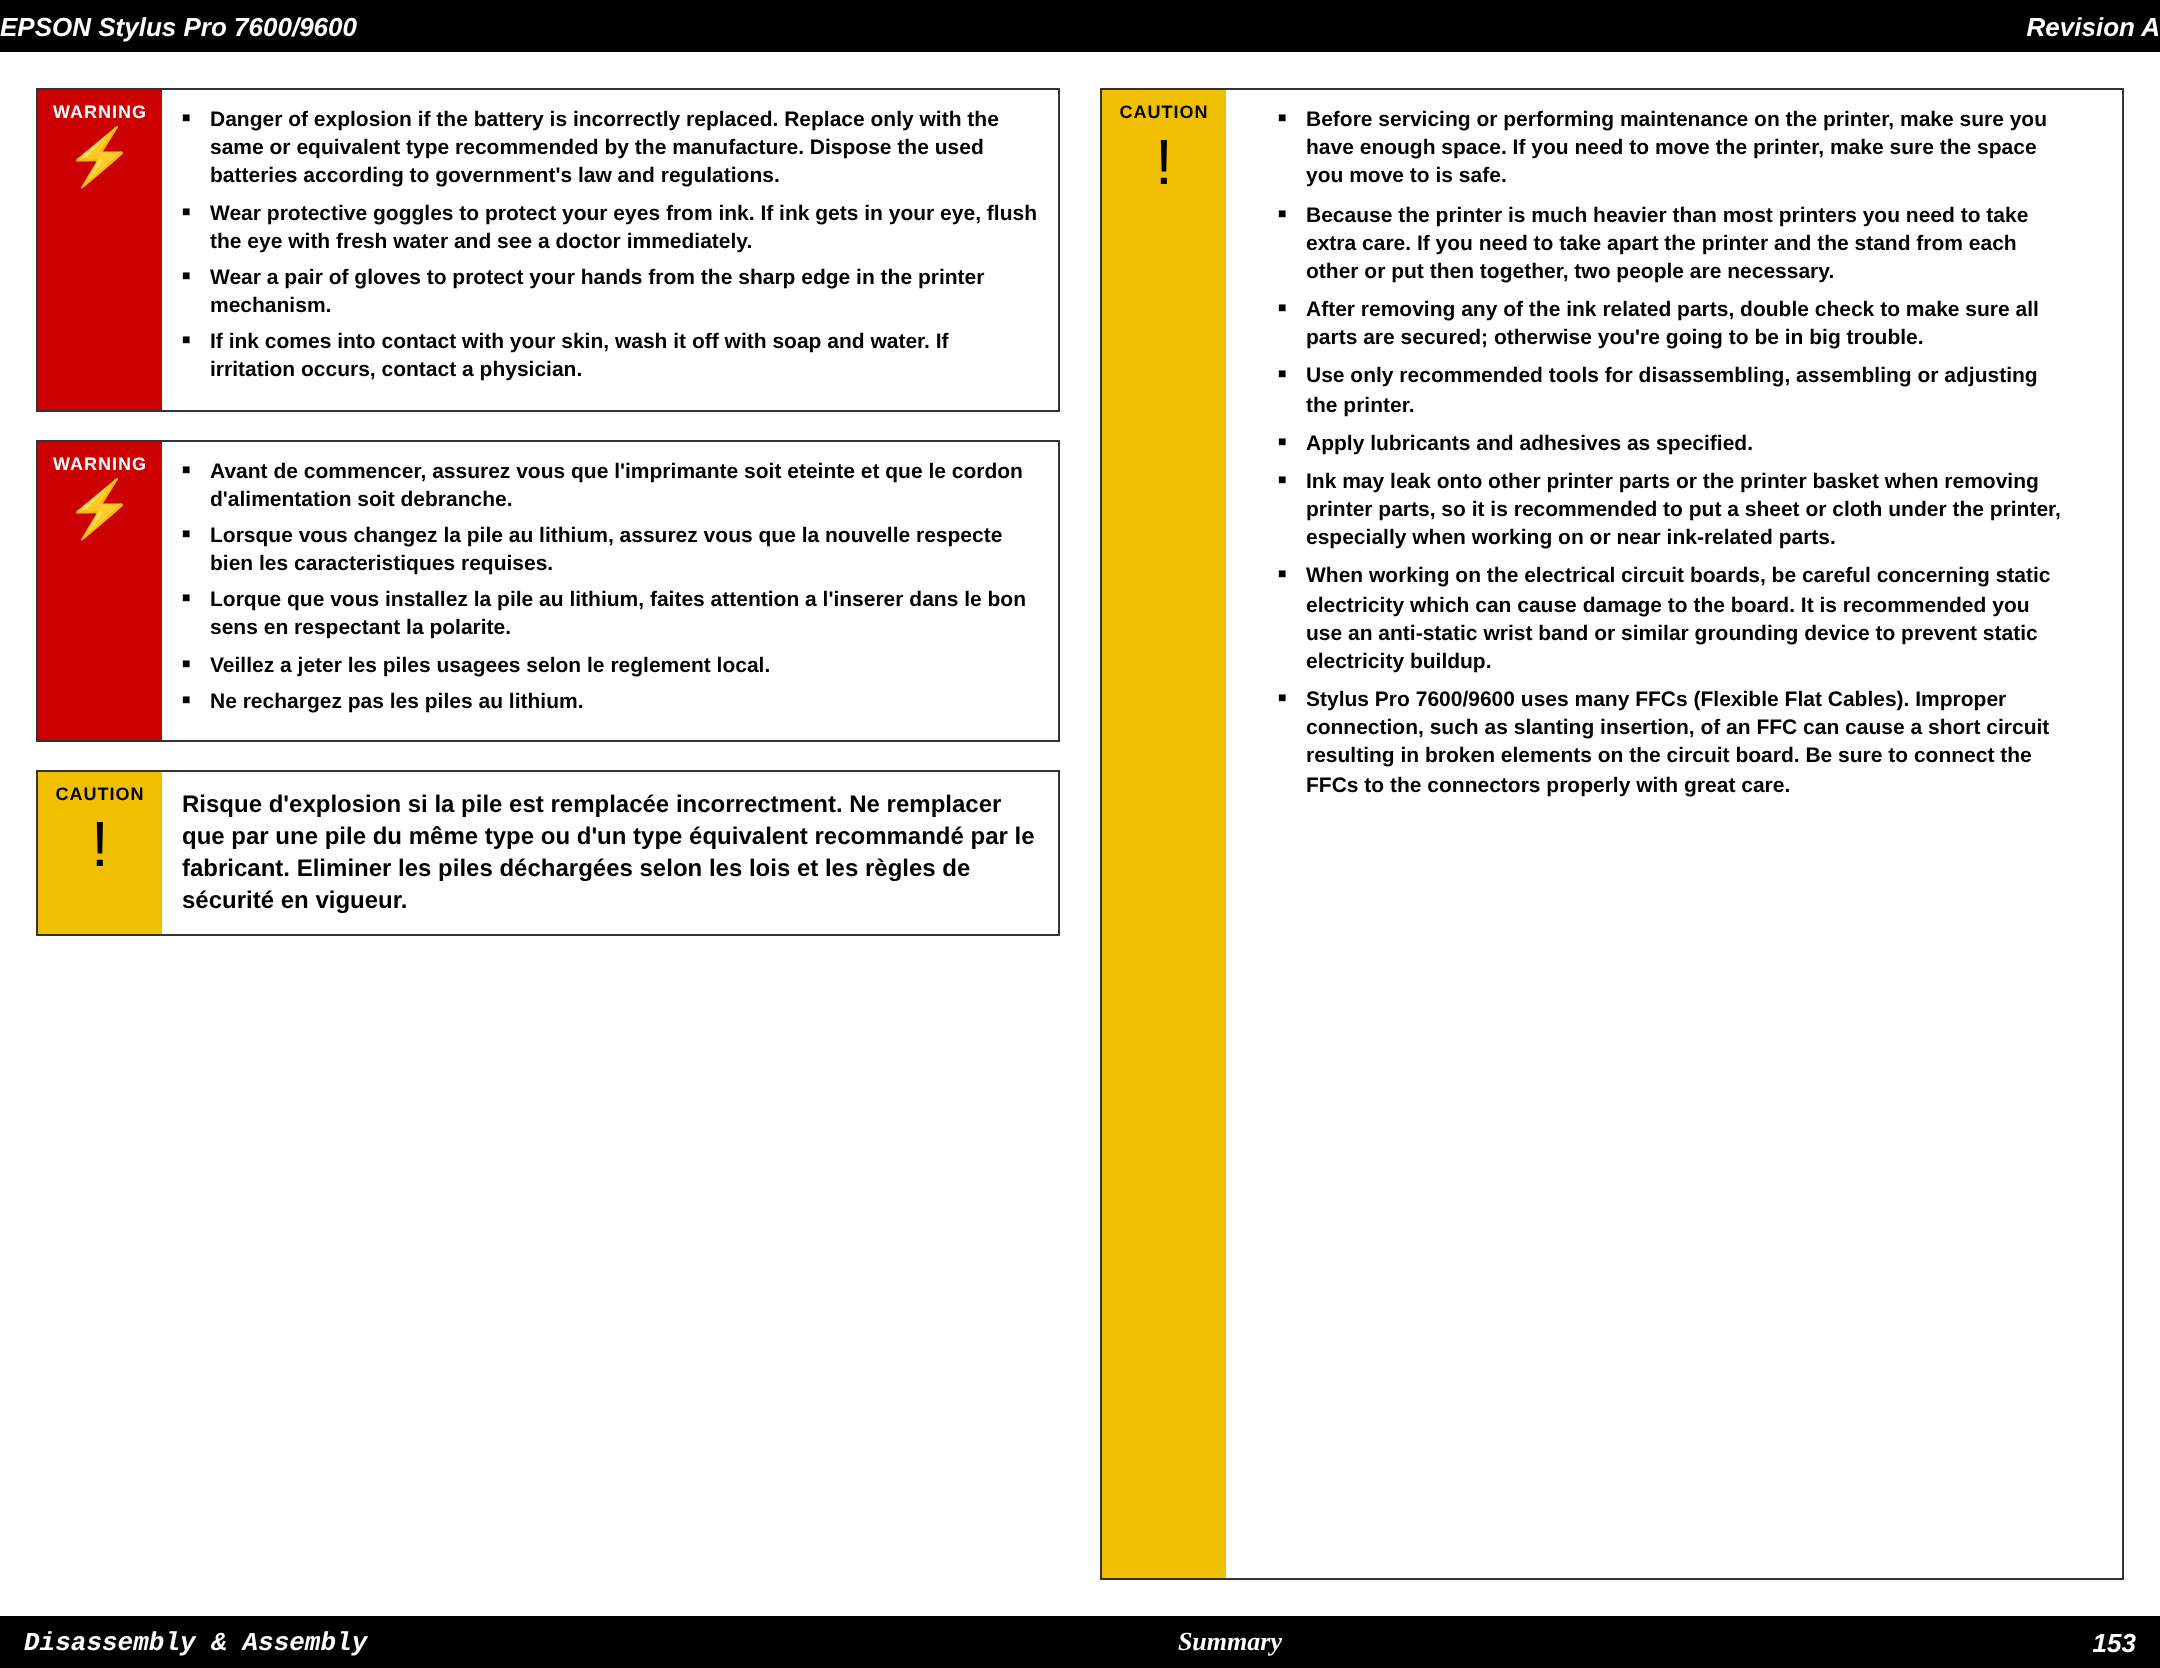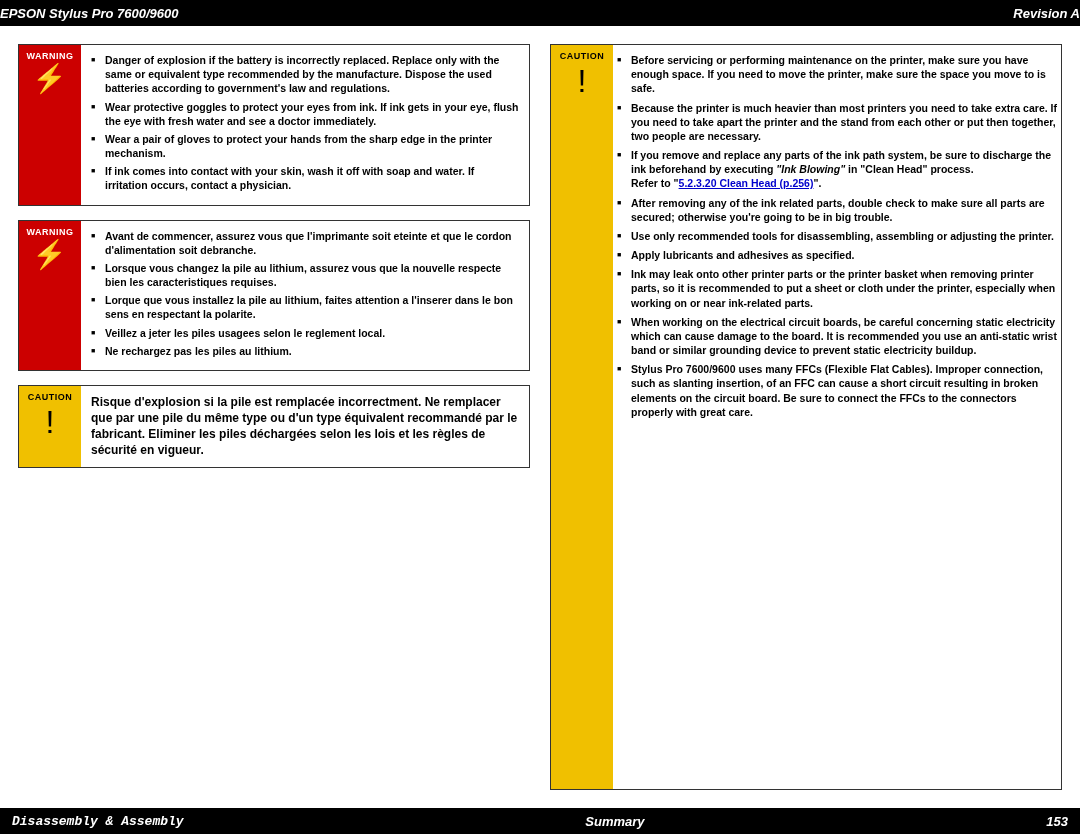--- a/index.html
+++ b/index.html
@@ -50,20 +50,21 @@
     .footer-left {
       font-weight: bold;
       font-style: italic;
       font-size: 13px;
       font-family: Liberation Mono, monospace;
     }
     .footer-center {
       font-weight: bold;
       font-style: italic;
       font-size: 13px;
+      font-family: Liberation Serif, serif;
     }
     .footer-right {
       font-weight: bold;
       font-style: italic;
       font-size: 13px;
       text-align: right;
     }
 
     
     .main-content {
@@ -185,21 +186,21 @@
       flex-direction: column;
       align-items: center;
       justify-content: flex-start;
       padding: 6px 4px;
       min-width: 62px;
       background: #f0c000;
       gap: 4px;
     }
 
     .right-content {
-      padding: 8px 4px;
+      padding: 8px 26px;
       flex: 1;
     }
 
     .right-content ul {
       list-style: none;
       padding: 0;
       margin: 0;
     }
 
     .right-content ul li {
@@ -282,21 +283,20 @@
   <div class="right-column">
     <div class="right-box">
       <div class="right-caution-badge">
         <span class="badge-label caution-label">CAUTION</span>
         <span class="badge-icon caution-icon">!</span>
       </div>
       <div class="right-content">
         <ul>
           <li>Before servicing or performing maintenance on the printer, make sure you have enough space. If you need to move the printer, make sure the space you move to is safe.</li>
           <li>Because the printer is much heavier than most printers you need to take extra care. If you need to take apart the printer and the stand from each other or put then together, two people are necessary.</li>
-          <li>If you remove and replace any parts of the ink path system, be sure to discharge the ink beforehand by executing <em>"Ink Blowing"</em> in "Clean Head" process.<br>Refer to "<span class="link-text">5.2.3.20 Clean Head (p.256)</span>".</li>
           <li>After removing any of the ink related parts, double check to make sure all parts are secured; otherwise you're going to be in big trouble.</li>
           <li>Use only recommended tools for disassembling, assembling or adjusting the printer.</li>
           <li>Apply lubricants and adhesives as specified.</li>
           <li>Ink may leak onto other printer parts or the printer basket when removing printer parts, so it is recommended to put a sheet or cloth under the printer, especially when working on or near ink-related parts.</li>
           <li>When working on the electrical circuit boards, be careful concerning static electricity which can cause damage to the board. It is recommended you use an anti-static wrist band or similar grounding device to prevent static electricity buildup.</li>
           <li>Stylus Pro 7600/9600 uses many FFCs (Flexible Flat Cables). Improper connection, such as slanting insertion, of an FFC can cause a short circuit resulting in broken elements on the circuit board. Be sure to connect the FFCs to the connectors properly with great care.</li>
         </ul>
       </div>
     </div>
   </div>

